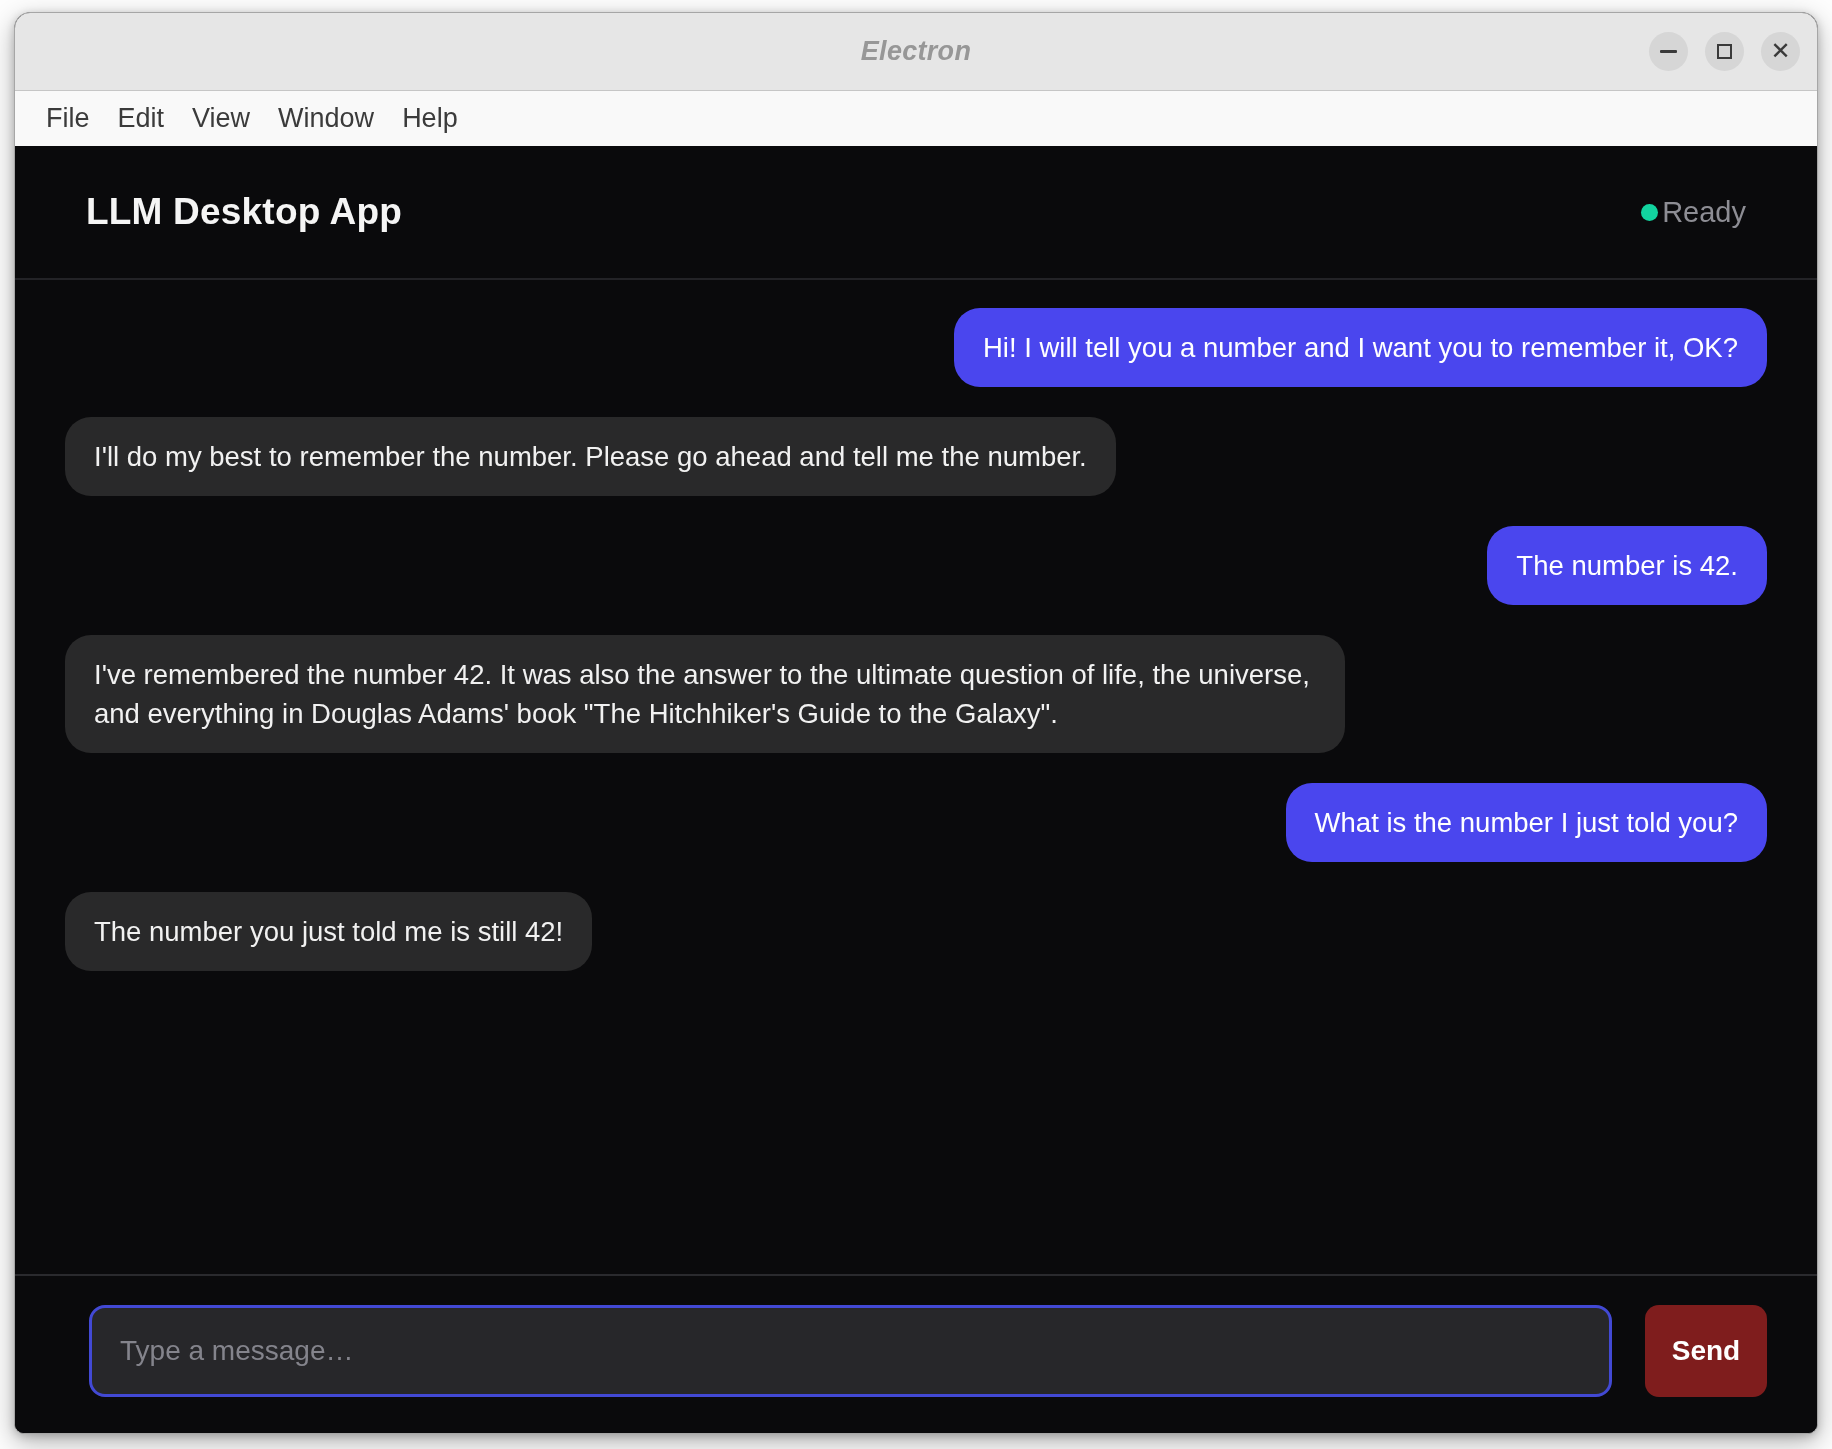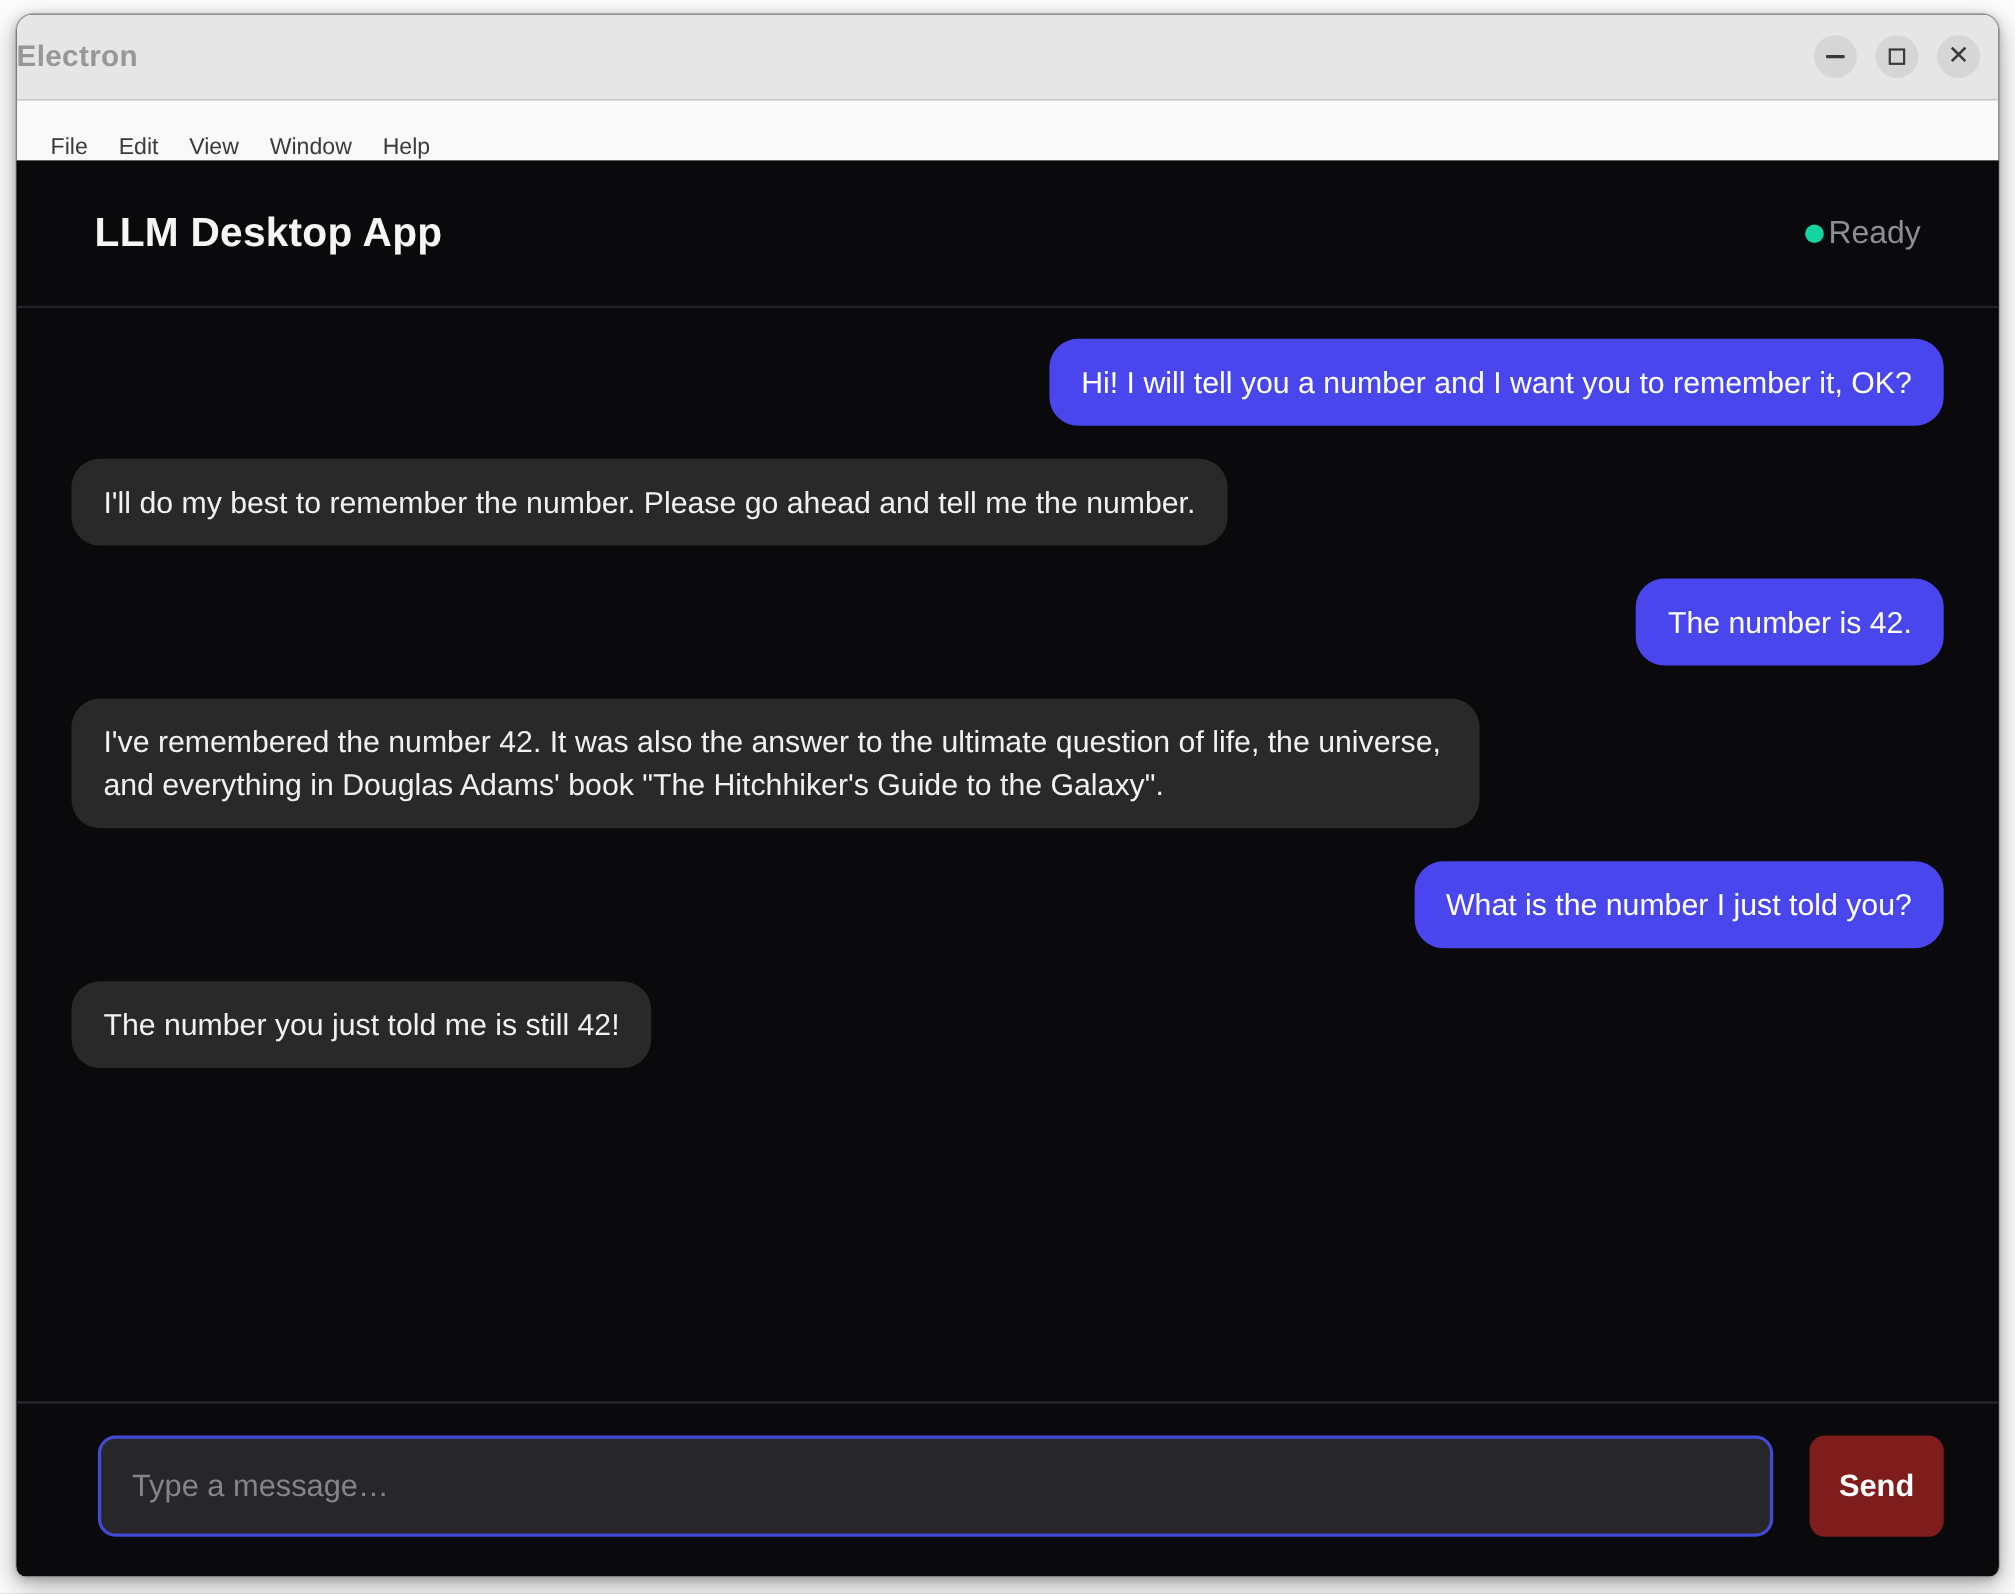--- a/index.html
+++ b/index.html
@@ -24,44 +24,45 @@
   }
 
   .titlebar {
     height:78px; flex:0 0 78px;
     background:#e6e6e6;
     border-bottom:1px solid #c6c6c6;
     position:relative;
     display:flex; align-items:center;
   }
   .titlebar-title {
-    position:absolute; left:0; right:0; 
+    position:absolute; left:0; right:0; text-align:center;
     font-size:27px; font-weight:700; color:#979797;
     letter-spacing:.3px;
+    font-style:italic;
   }
   .win-controls {
     position:absolute; right:17px; top:0; bottom:0;
     display:flex; align-items:center; gap:17px;
   }
   .win-btn {
     width:39px; height:39px; border-radius:50%;
     background:#d6d6d6;
     display:flex; align-items:center; justify-content:center;
     cursor:default;
   }
   .glyph-minus { width:17px; height:3px; background:#3a3a3a; border-radius:1px; }
   .glyph-square { width:15px; height:15px; border:2.5px solid #3a3a3a; }
   .glyph-x { font-size:24px; line-height:1; color:#3a3a3a; font-weight:400; margin-top:-2px; }
 
   .menubar {
     height:55px; flex:0 0 55px;
     background:#f9f9f9;
-    display:flex; align-items:flex-end;
+    display:flex; align-items:center;
     padding:0 17px;
-    font-size:21px; color:#3b3b3b;
+    font-size:27px; color:#3b3b3b;
   }
   .menu-item { padding:0 14px; }
 
   
   .app {
     flex:1; background:#0a0a0c; color:#f1f1f1;
     display:flex; flex-direction:column; min-height:0;
   }
   .app-header {
     flex:0 0 134px;

